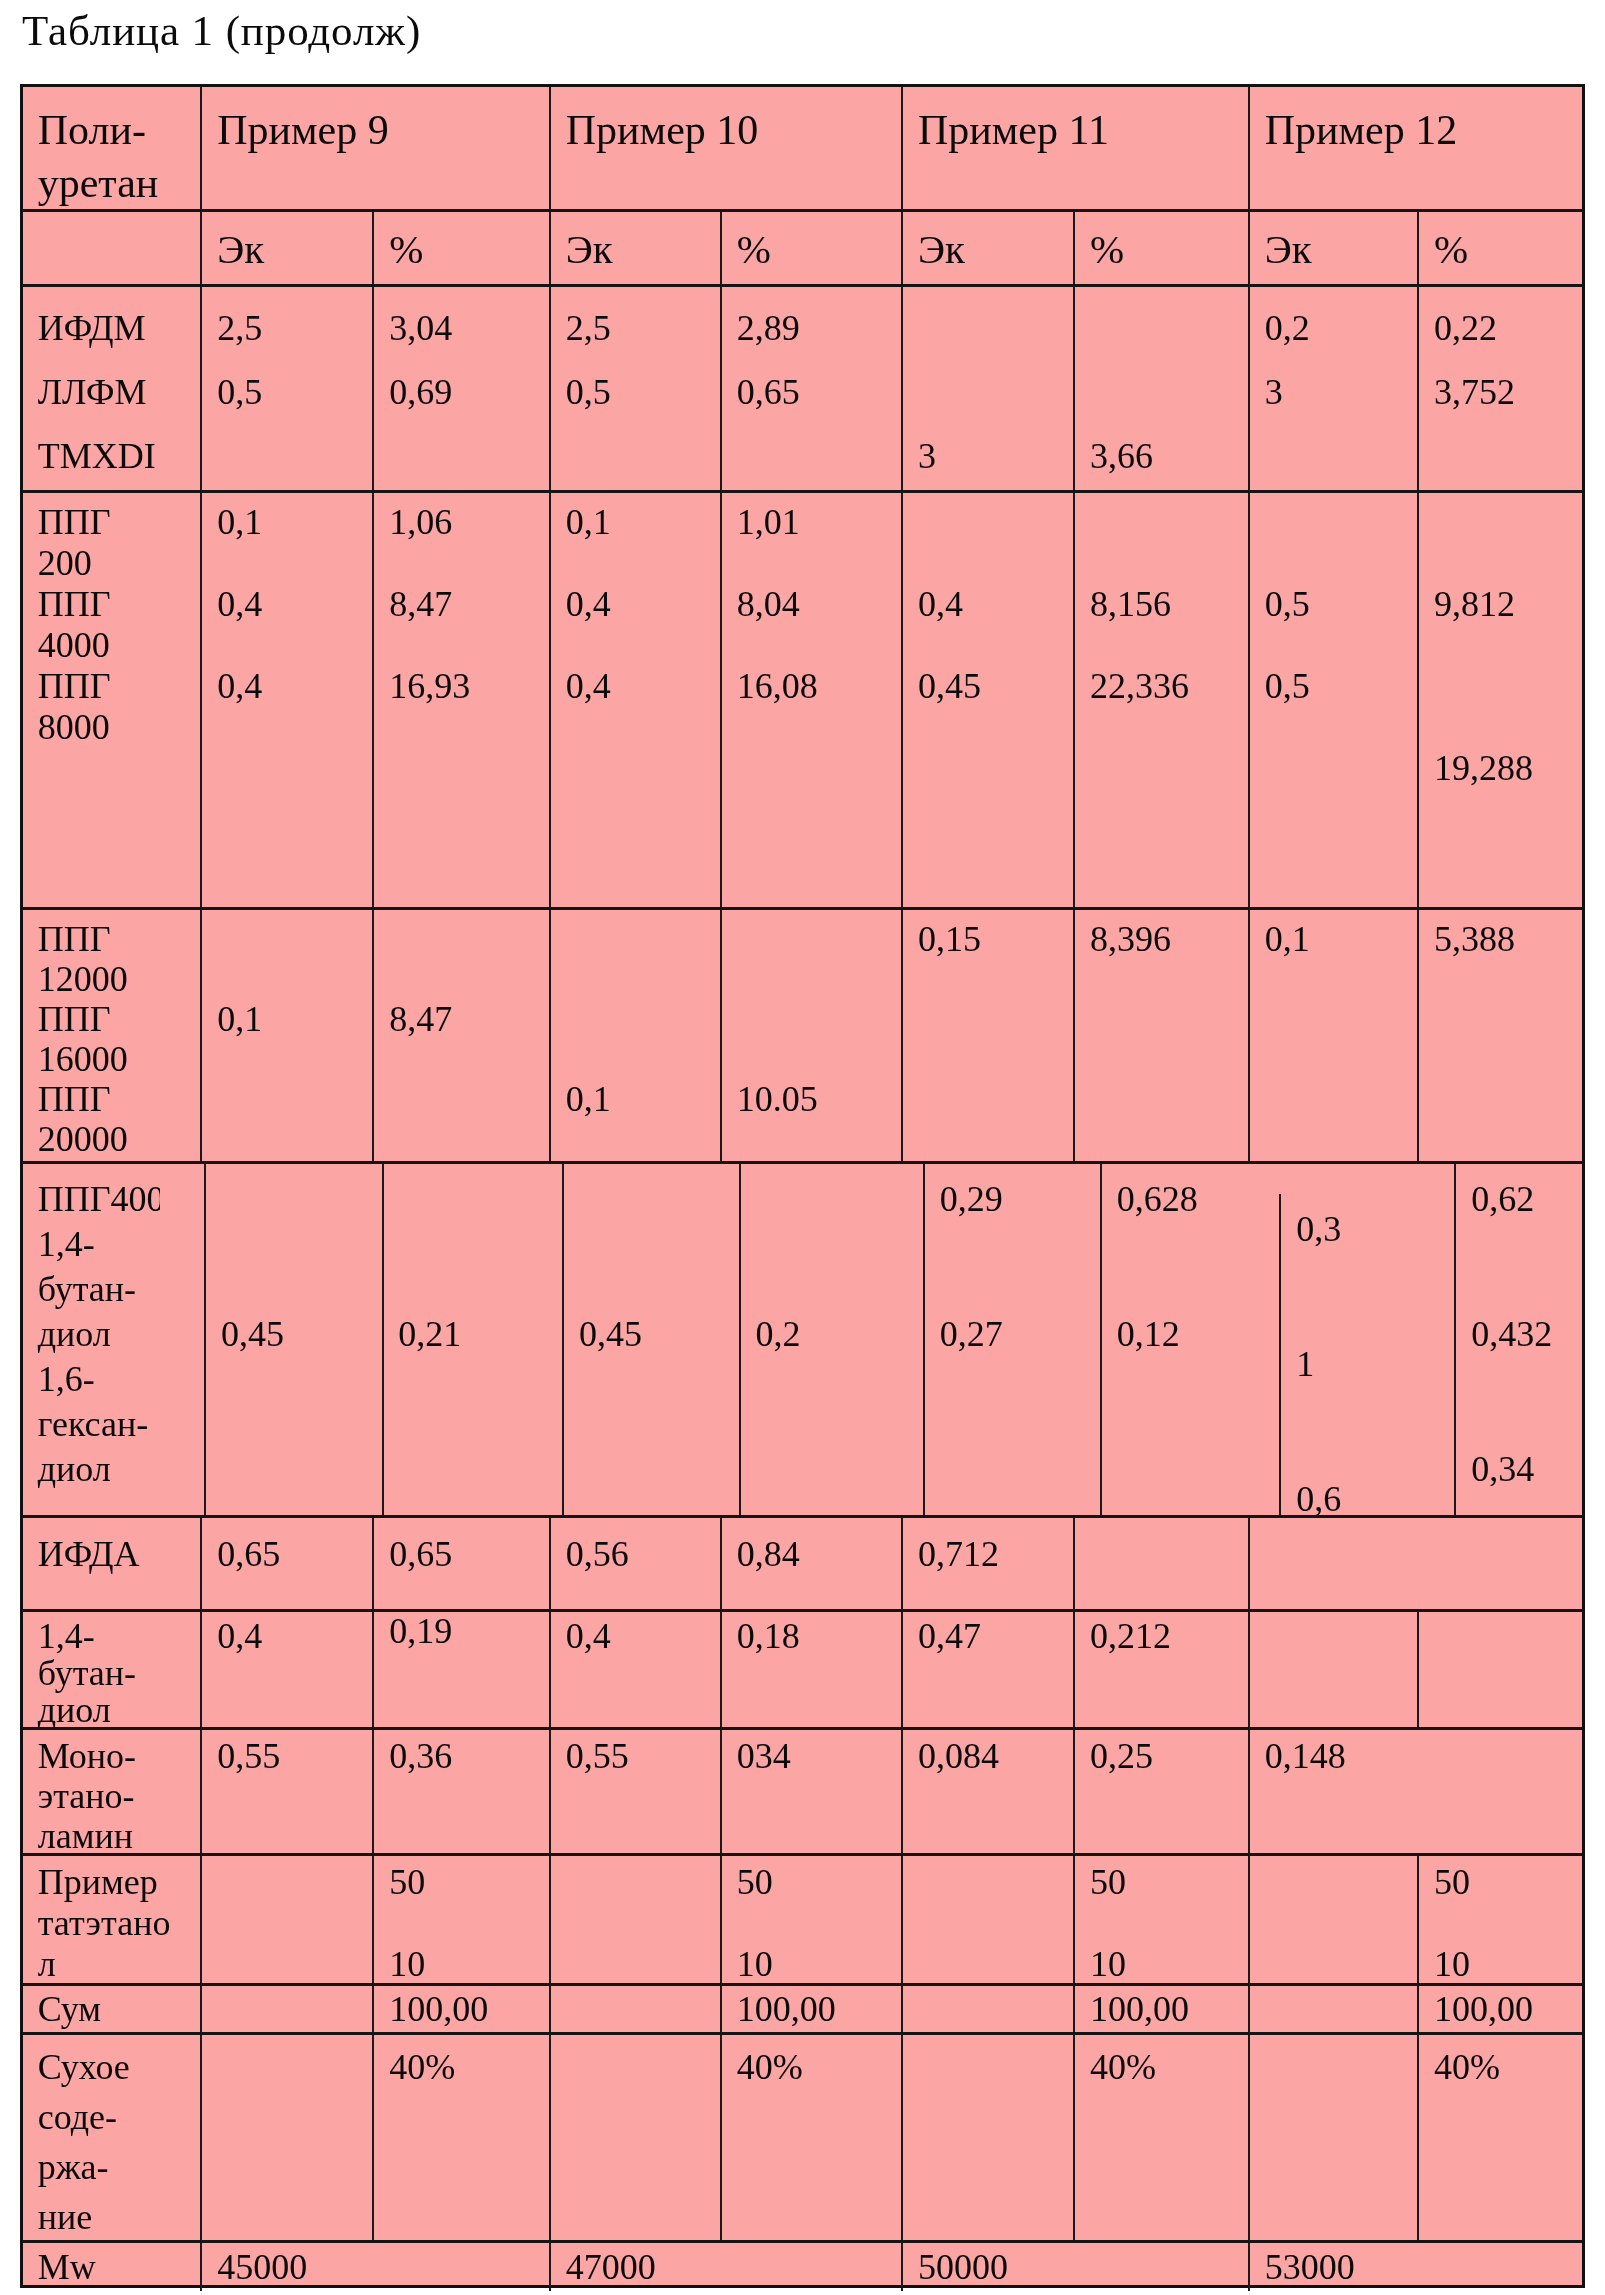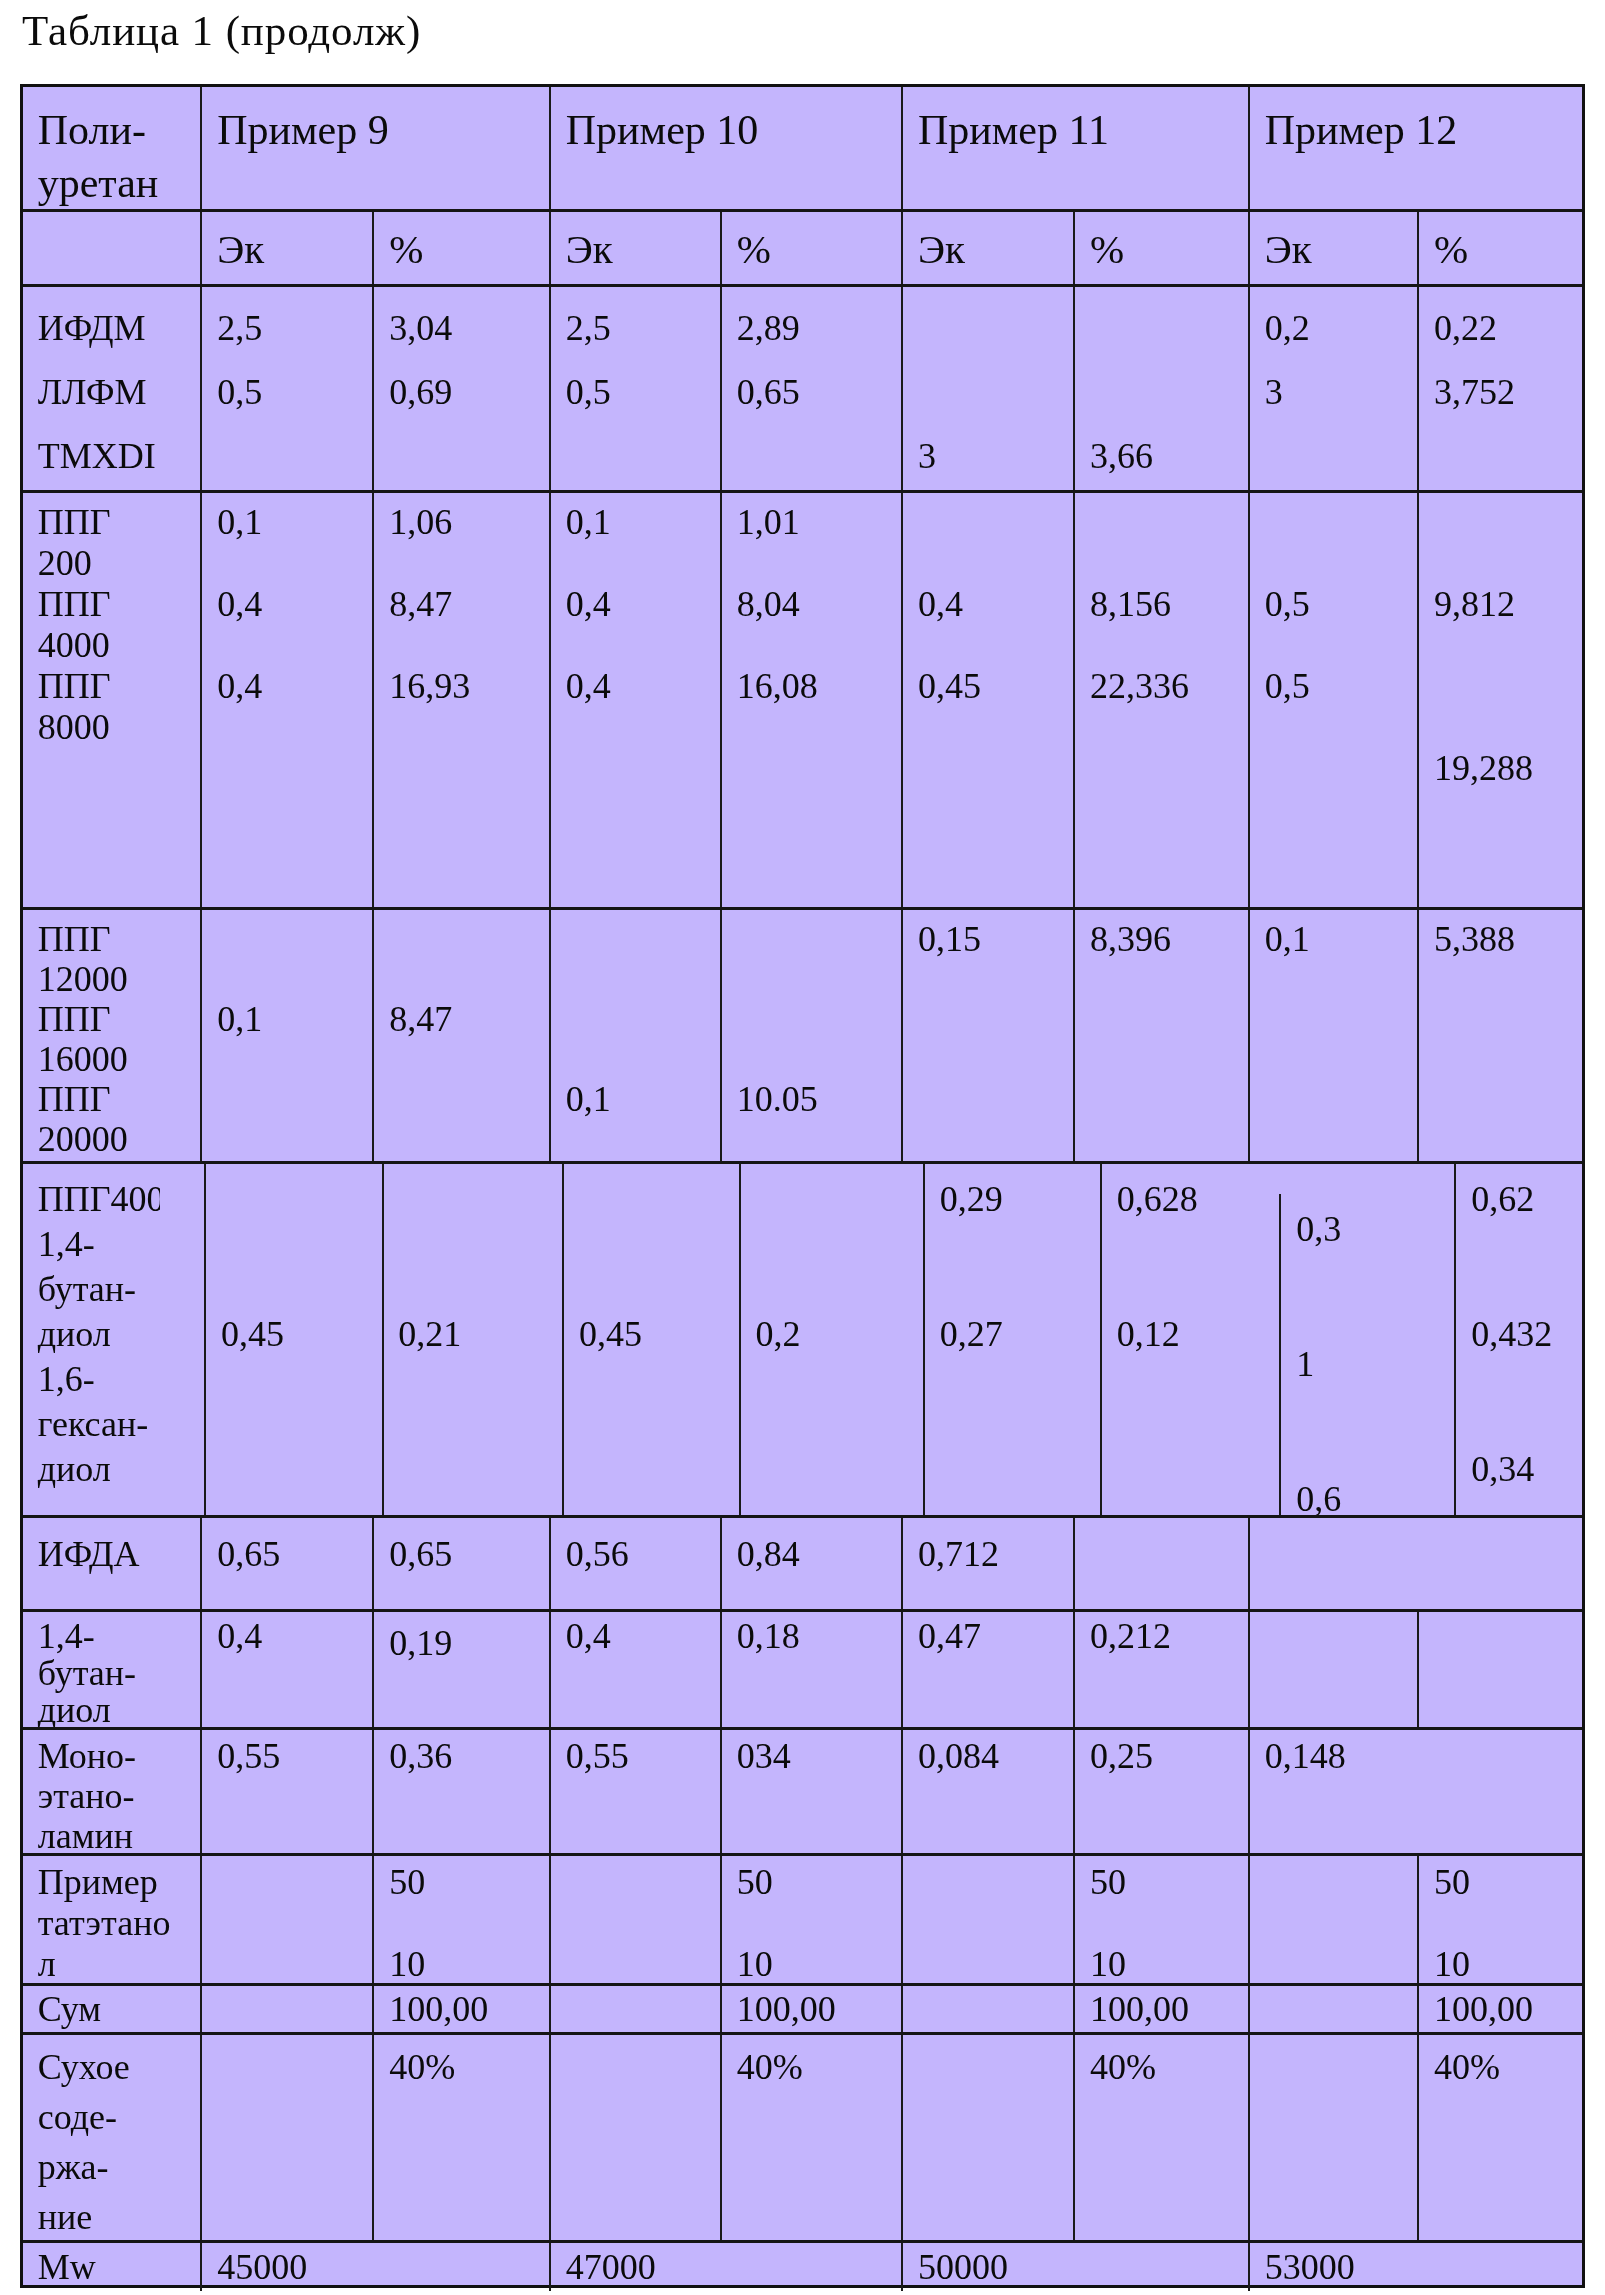--- a/index.html
+++ b/index.html
@@ -7,21 +7,21 @@
     position:relative;width:1605px;height:2296px;background:#ffffff;
     font-family:"Liberation Serif","DejaVu Serif",serif;color:#0b0b0b;
     overflow:hidden;
   }
   .title{
     position:absolute;left:22px;top:5.5px;font-size:43px;letter-spacing:0.9px;
     white-space:nowrap;
   }
   .doc-table{
     position:absolute;left:20px;top:84px;width:1565px;height:2204px;
-    border:3.7px solid #111;box-sizing:border-box;background:#c4b5fd;
+    border:3.7px solid #111;box-sizing:border-box;background:#fca5a5;
   }
   .band{
     display:grid;box-sizing:border-box;overflow:hidden;width:100%;
   }
   .band.bordered{border-top:3.7px solid #151515;}
   .cell{
     box-sizing:border-box;padding-left:14.7px;overflow:hidden;
   }
   .cell.vline{border-left:2.8px solid #1a1a1a;}
   .cell-line{
@@ -407,21 +407,21 @@
         <div class="cell" style="padding-top: 5.5px;">
           <div class="cell-line" style="height: 37px; line-height: 37px;">1,4-</div>
           <div class="cell-line" style="height: 37px; line-height: 37px;">бутан-</div>
           <div class="cell-line" style="height: 37px; line-height: 37px;">диол</div>
         </div>
         <div class="cell vline" style="padding-top: 5.5px;">
           <div class="cell-line" style="height: 37px; line-height: 37px;">0,4</div>
           <div class="cell-line" style="height: 37px; line-height: 37px;"></div>
           <div class="cell-line" style="height: 37px; line-height: 37px;"></div>
         </div>
-        <div class="cell vline" style="padding-top: 13px;">
+        <div class="cell vline" style="padding-top: 1px;">
           <div class="cell-line" style="height: 37px; line-height: 37px;">0,19</div>
           <div class="cell-line" style="height: 37px; line-height: 37px;"></div>
           <div class="cell-line" style="height: 37px; line-height: 37px;"></div>
         </div>
         <div class="cell vline" style="padding-top: 5.5px;">
           <div class="cell-line" style="height: 37px; line-height: 37px;">0,4</div>
           <div class="cell-line" style="height: 37px; line-height: 37px;"></div>
           <div class="cell-line" style="height: 37px; line-height: 37px;"></div>
         </div>
         <div class="cell vline" style="padding-top: 5.5px;">

